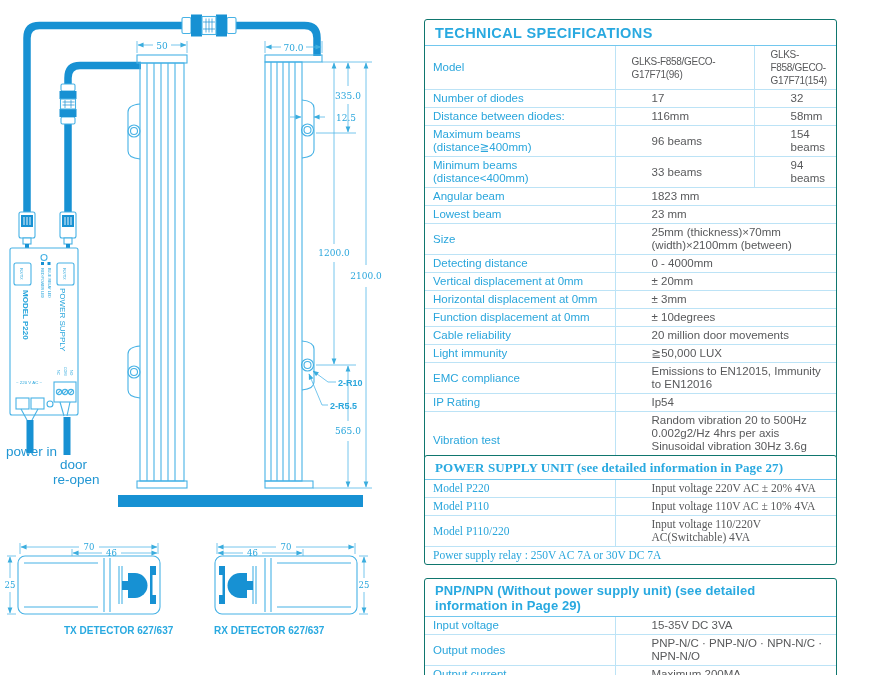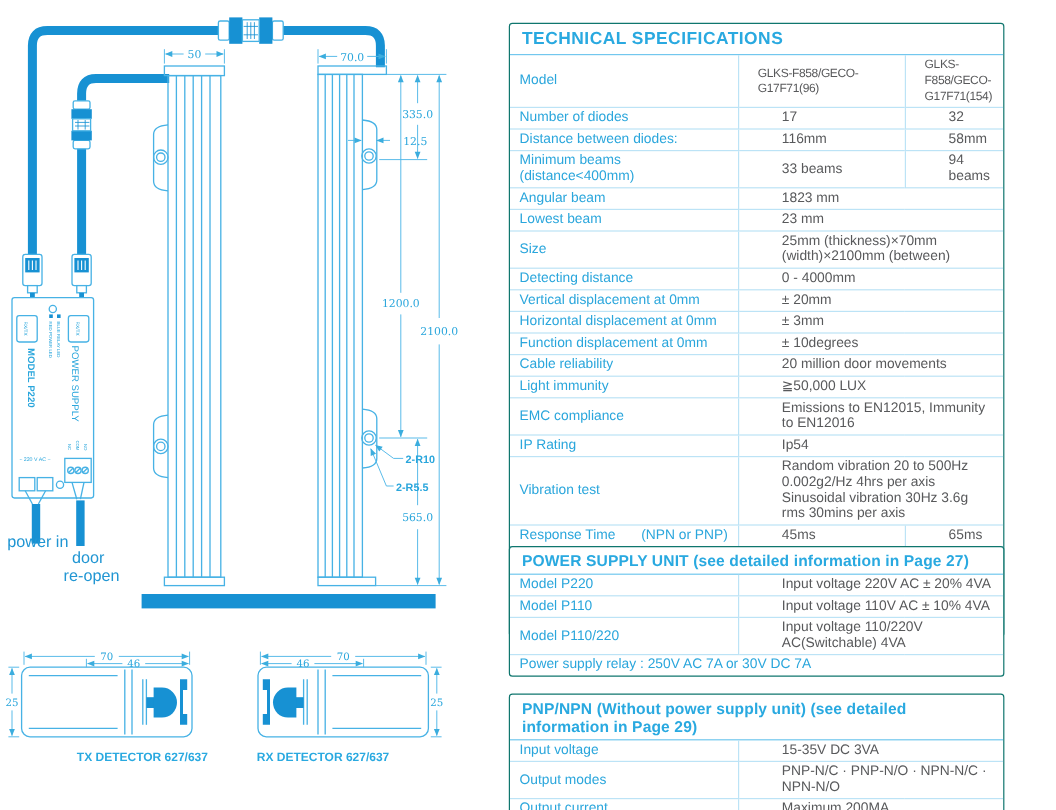--- a/index.html
+++ b/index.html
@@ -4,21 +4,21 @@
 <style>
   html,body{margin:0;padding:0;}
   body{width:880px;height:675px;position:relative;background:#ffffff;
        font-family:"Liberation Sans","DejaVu Sans",sans-serif;}
   #diagram-svg{position:absolute;left:0;top:0;}
   .panel{position:absolute;left:424px;width:413px;background:#fff;
          border:1px solid #0f766e;border-radius:3px;box-sizing:border-box;overflow:hidden;}
   .panel h2{margin:0;padding:5px 10px 4px;font-size:14.5px;font-weight:bold;
             color:#29a9e0;border-bottom:1px solid #72c7ee;letter-spacing:.4px;}
   .panel.small h2{font-size:13px;letter-spacing:.1px;padding:4px 10px 3px;}
-  #tech{top:19px;} #psu{top:455px;} #pnp{top:578px;}
+  #tech{top:19px;} #psu{top:455px;font-family:Liberation Serif, serif;} #pnp{top:578px;}
   table{width:100%;border-collapse:collapse;table-layout:fixed;}
   col.c1{width:190px;} col.c2{width:139px;}
   td{font-size:11.5px;line-height:13px;padding:2px 8px;vertical-align:middle;
      color:#58595b;overflow:hidden;}
   tr + tr td{border-top:1px solid #bce3f6;}
   td.lbl{color:#2aa6dc;}
   td.val{border-left:1px solid #bce3f6;white-space:pre-line;padding-left:36px;}
   td.val.sm{font-size:10px;letter-spacing:-0.3px;padding:2px 16px;}
   td .lr{float:right;}
 </style>
@@ -290,20 +290,25 @@
           <td class="lbl">Number of diodes</td>
           <td class="val">17</td>
           <td class="val">32</td>
         </tr>
         <tr>
           <td class="lbl">Distance between diodes:</td>
           <td class="val">116mm</td>
           <td class="val">58mm</td>
         </tr>
         <tr>
+          <td class="lbl">Maximum beams (distance≧400mm)</td>
+          <td class="val">96  beams</td>
+          <td class="val">154  beams</td>
+        </tr>
+        <tr>
           <td class="lbl">Minimum beams (distance&lt;400mm)</td>
           <td class="val">33 beams</td>
           <td class="val">94 beams</td>
         </tr>
         <tr>
           <td class="lbl">Angular beam</td>
           <td class="val" colspan="2">1823 mm</td>
         </tr>
         <tr>
           <td class="lbl">Lowest beam</td>

